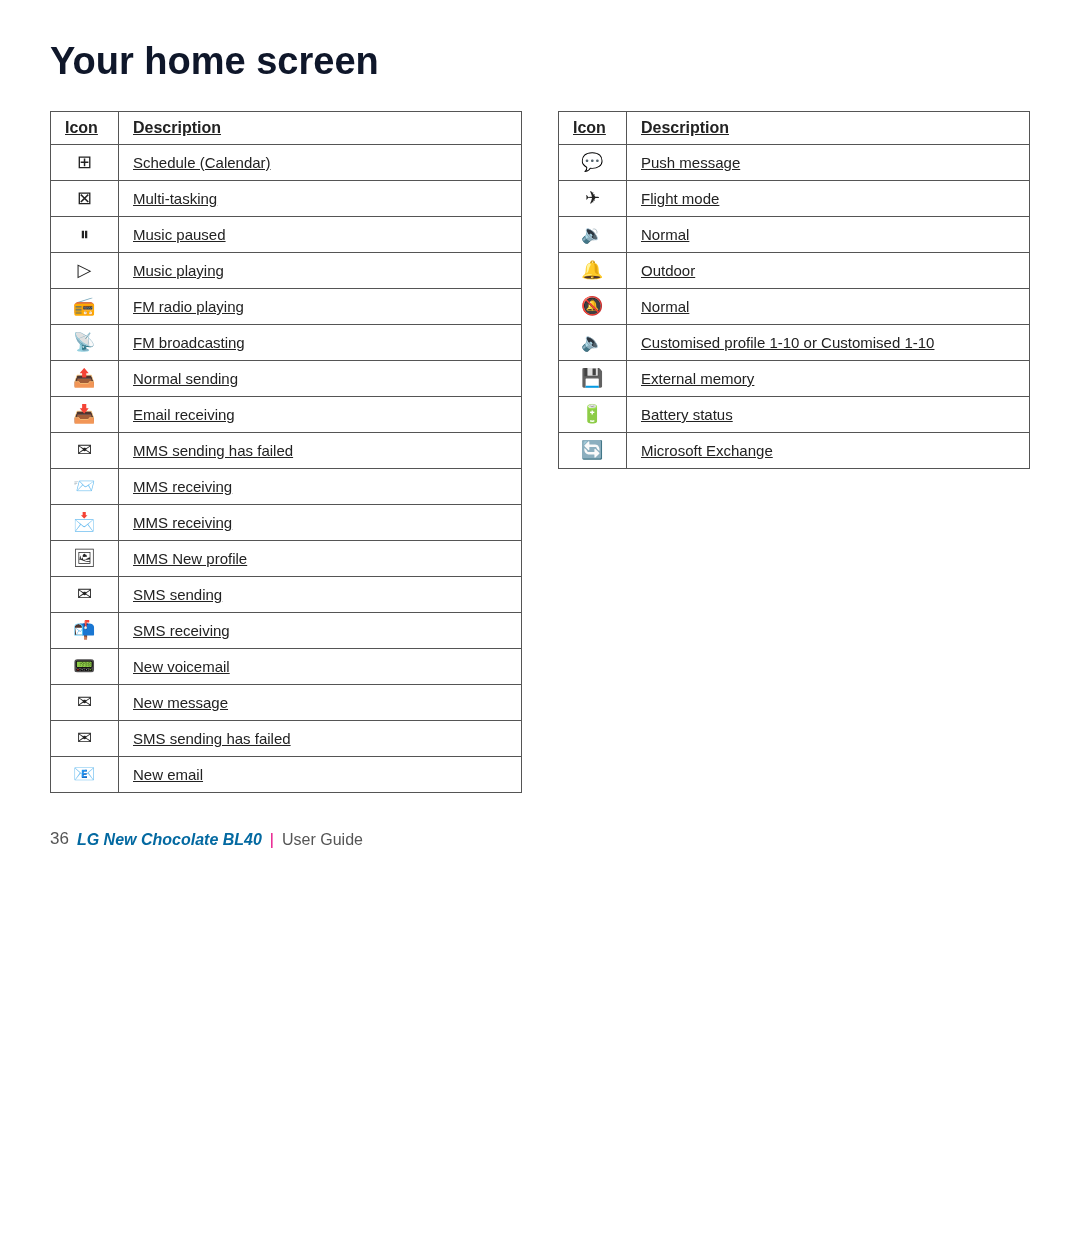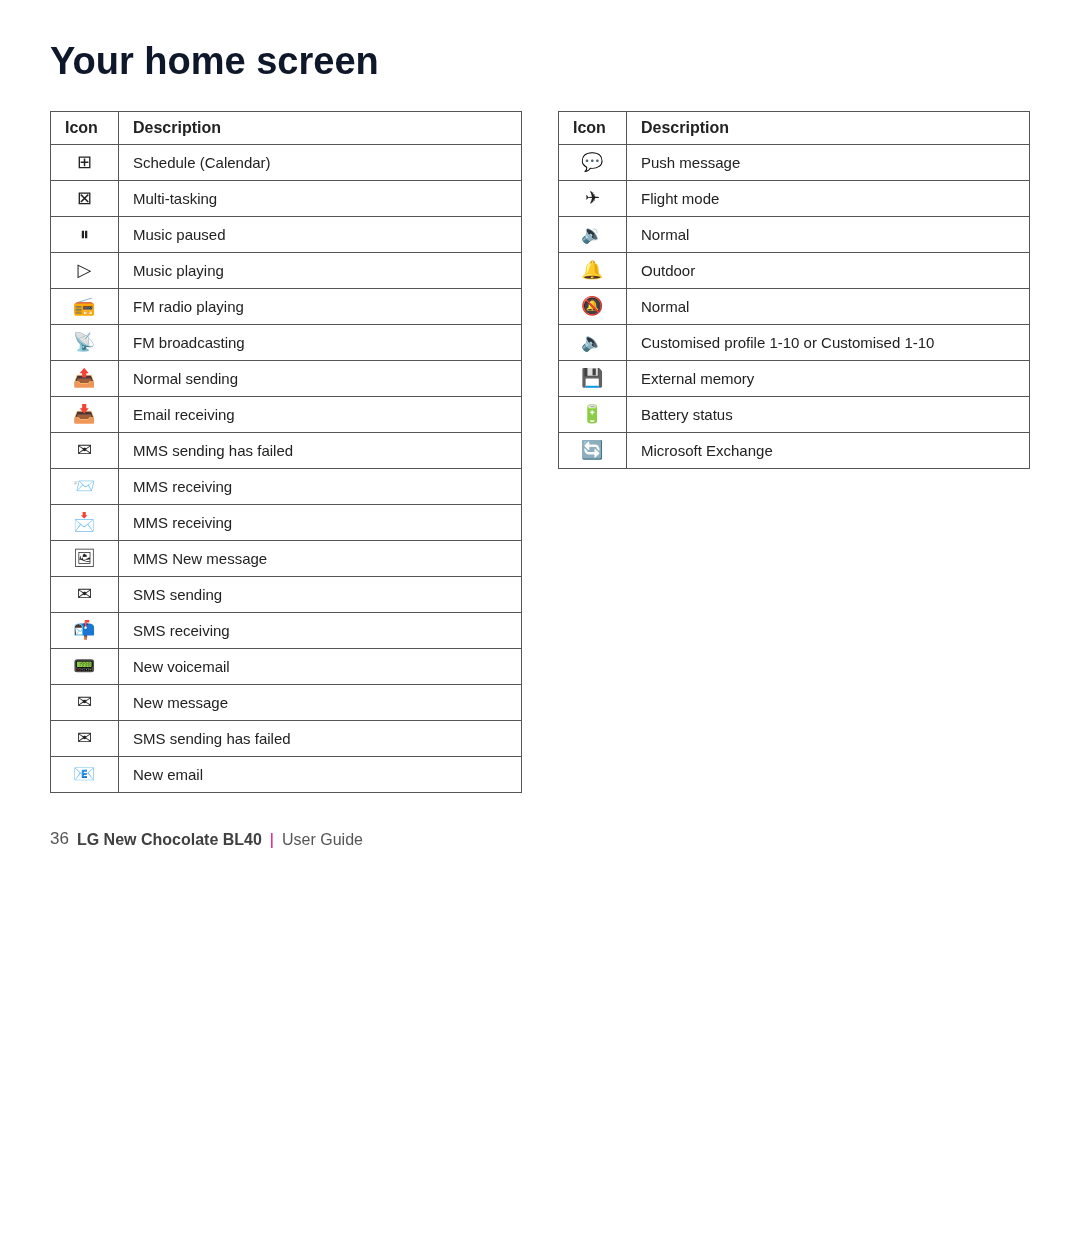--- a/index.html
+++ b/index.html
@@ -19,20 +19,21 @@
       margin-bottom: 28px;
     }
     .tables-row {
       display: flex;
       gap: 36px;
       align-items: flex-start;
     }
     table {
       border-collapse: collapse;
       flex: 1;
+      text-decoration: underline;
     }
     th, td {
       border: 1.5px solid #555;
       padding: 7px 14px;
       vertical-align: middle;
     }
     th {
       font-weight: bold;
       font-size: 16px;
       background: #fff;
@@ -53,22 +54,23 @@
       color: #555;
       display: flex;
       align-items: flex-end;
       gap: 8px;
     }
     .footer .page-num {
       color: #555;
       font-size: 17px;
     }
     .footer .brand {
-      color: #404040;
+      color: #0369a1;
       font-weight: bold;
+      font-style: italic;
     }
     .footer .sep {
       color: #e6007e;
       font-weight: normal;
     }
 
     
     .icon-box {
       display: inline-flex;
       align-items: center;
@@ -131,21 +133,21 @@
         <tr>
           <td class="icon-cell"><span class="icon-box">📨</span></td>
           <td class="desc-cell">MMS receiving</td>
         </tr>
         <tr>
           <td class="icon-cell"><span class="icon-box">📩</span></td>
           <td class="desc-cell">MMS receiving</td>
         </tr>
         <tr>
           <td class="icon-cell"><span class="icon-box">🖼</span></td>
-          <td class="desc-cell">MMS New message</td>
+          <td class="desc-cell">MMS New profile</td>
         </tr>
         <tr>
           <td class="icon-cell"><span class="icon-box">✉</span></td>
           <td class="desc-cell">SMS sending</td>
         </tr>
         <tr>
           <td class="icon-cell"><span class="icon-box">📬</span></td>
           <td class="desc-cell">SMS receiving</td>
         </tr>
         <tr>

